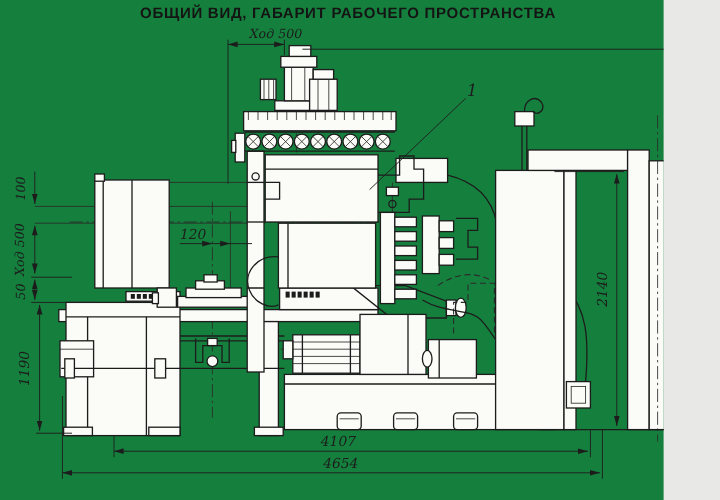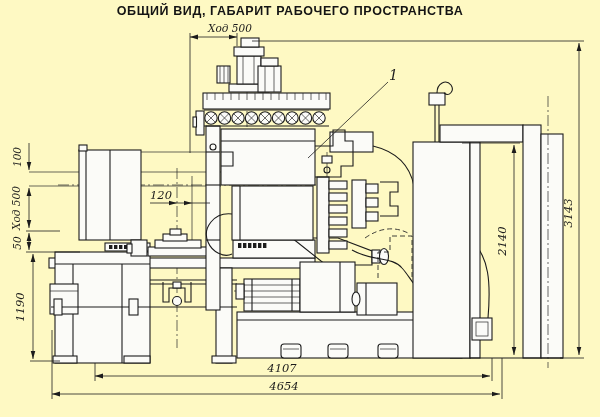--- a/index.html
+++ b/index.html
@@ -1,17 +1,17 @@
 <!DOCTYPE html>
 <html><head>
 <meta charset="utf-8">
 <style>
   html,body{margin:0;padding:0;background:#e8e8e6;}
   .sheet{
-    position:relative;width:600px;height:417px;background:#fef9c3;
+    position:relative;width:553px;height:417px;background:#15803d;
     font-family:"Liberation Sans",sans-serif;overflow:hidden;
   }
   svg{position:absolute;left:0;top:0;}
   .title-text{
     font-family:"Liberation Sans",sans-serif;font-weight:bold;
     font-size:12.5px;letter-spacing:.6px;fill:#141414;
   }
   .dim-text{
     font-family:"DejaVu Serif",serif;font-style:italic;
     font-size:10.5px;fill:#1c1c1c;

